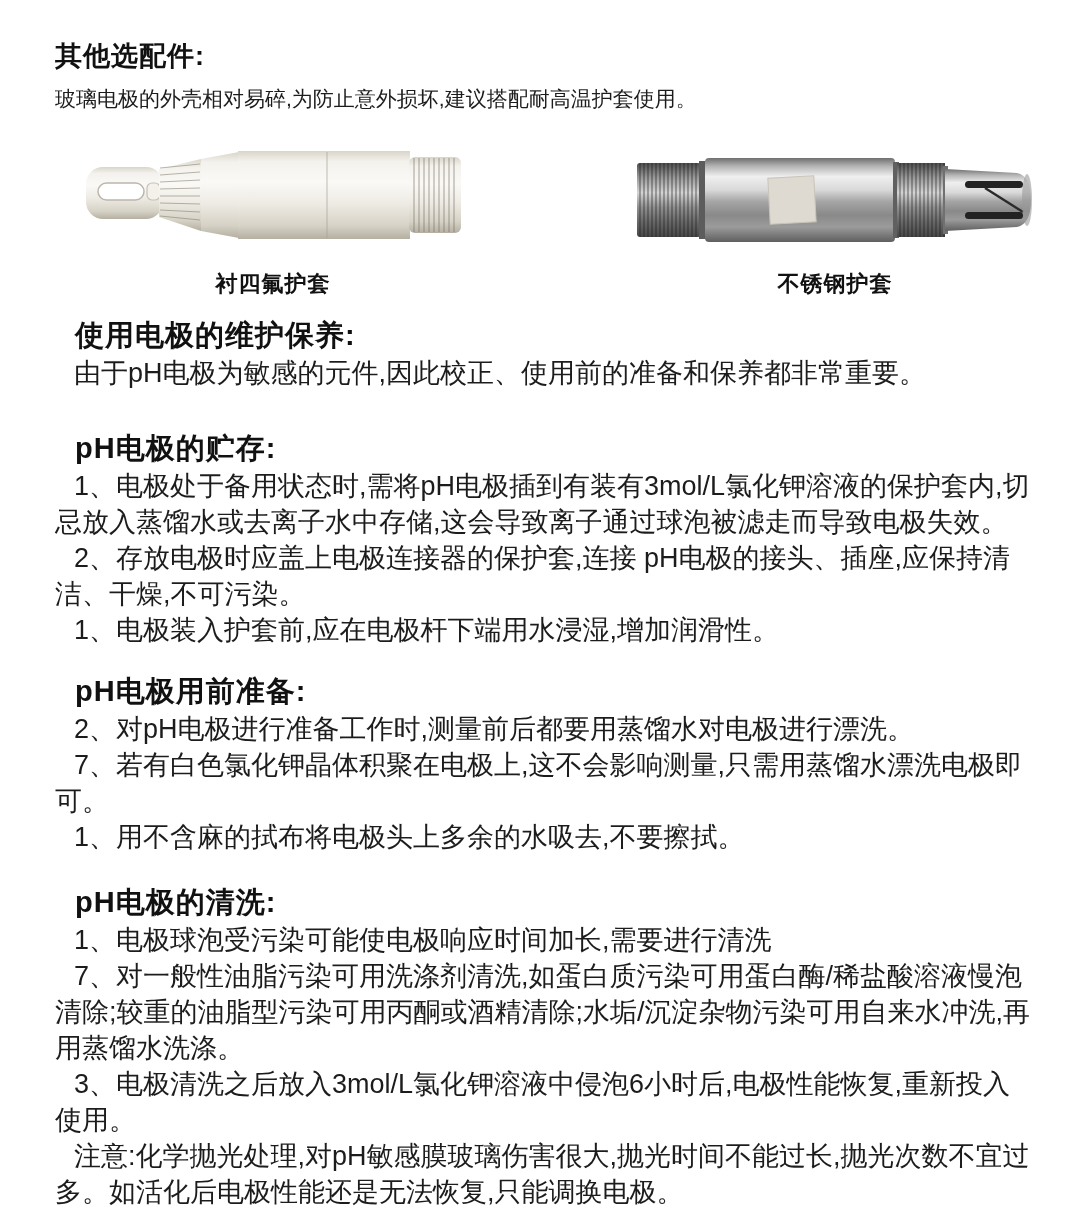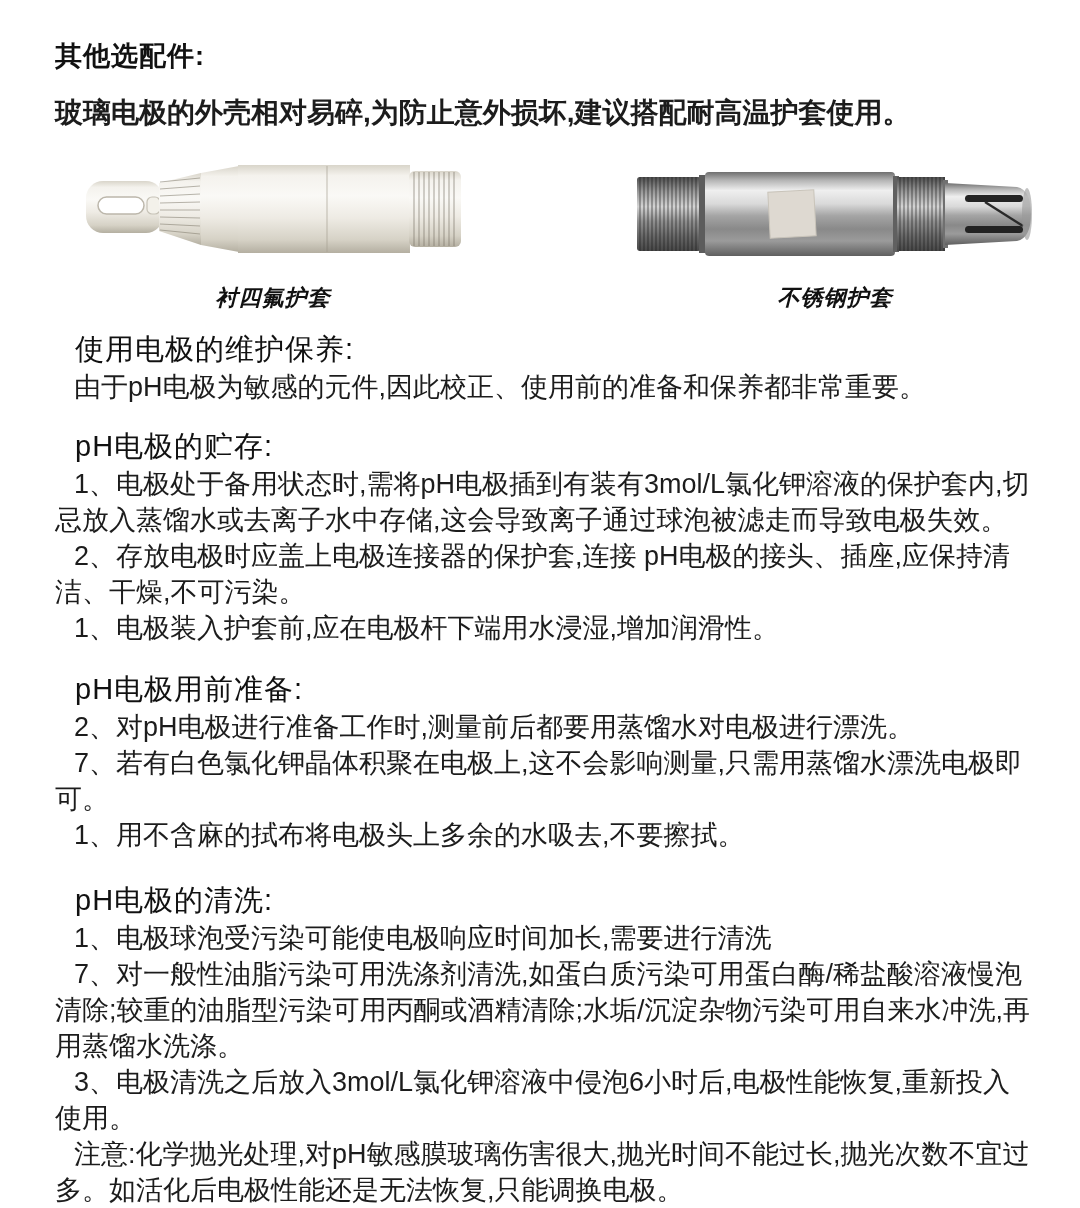--- a/index.html
+++ b/index.html
@@ -23,60 +23,59 @@
   }
   .title {
     margin: 0;
     font-size: 27px;
     line-height: 36px;
     font-weight: 700;
     letter-spacing: 1px;
     color: #111111;
   }
   .intro {
-    margin: 21px 0 0 0;
-    font-size: 28px;
+    margin: 7px 0 0 0;
+    font-size: 21px;
     line-height: 36px;
-    font-weight: 700;
+    font-weight: 400;
   }
   .products {
     display: flex;
     justify-content: space-between;
     align-items: flex-end;
     margin-top: 24px;
     padding-left: 24px;
-    font-style: italic;
   }
   figure { margin: 0; text-align: center; }
   .fig-ptfe  { width: 388px; }
   .fig-steel { width: 400px; }
   figcaption {
     margin-top: 6px;
     font-size: 22px;
     font-weight: 700;
     letter-spacing: 1px;
     color: #111111;
   }
   section h2 {
     margin: 26px 0 0 20px;
     font-size: 29px;
     line-height: 40px;
-    font-weight: 400;
+    font-weight: 700;
     letter-spacing: 1px;
     color: #111111;
   }
   section p {
     margin: 0;
     font-size: 27px;
     line-height: 36px;
     font-weight: 500;
     text-indent: 19px;
   }
   section.maintenance h2 { margin-top: 16px; }
-  section.storage h2     { margin-top: 21px; }
+  section.storage h2     { margin-top: 37px; }
   section.preparation h2 { margin-top: 23px; }
   section.cleaning h2    { margin-top: 27px; }
 </style>
 </head>
 <body>
 
 <div class="page">
 
   <h1 class="title">其他选配件:</h1>
 

